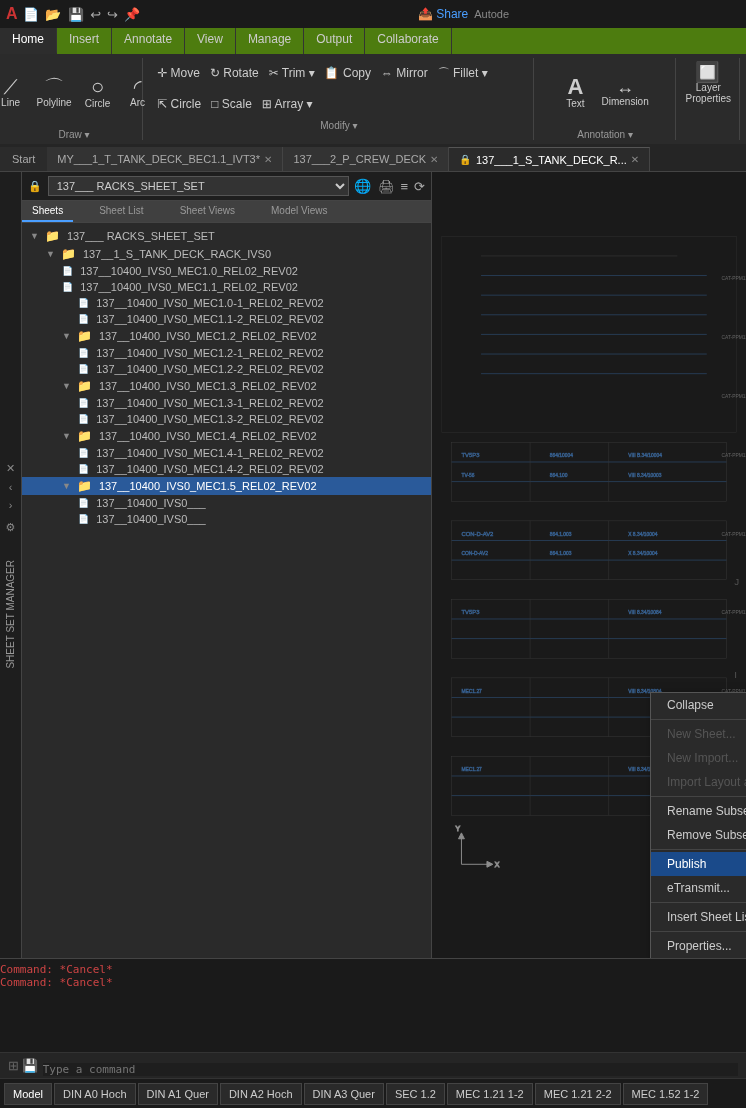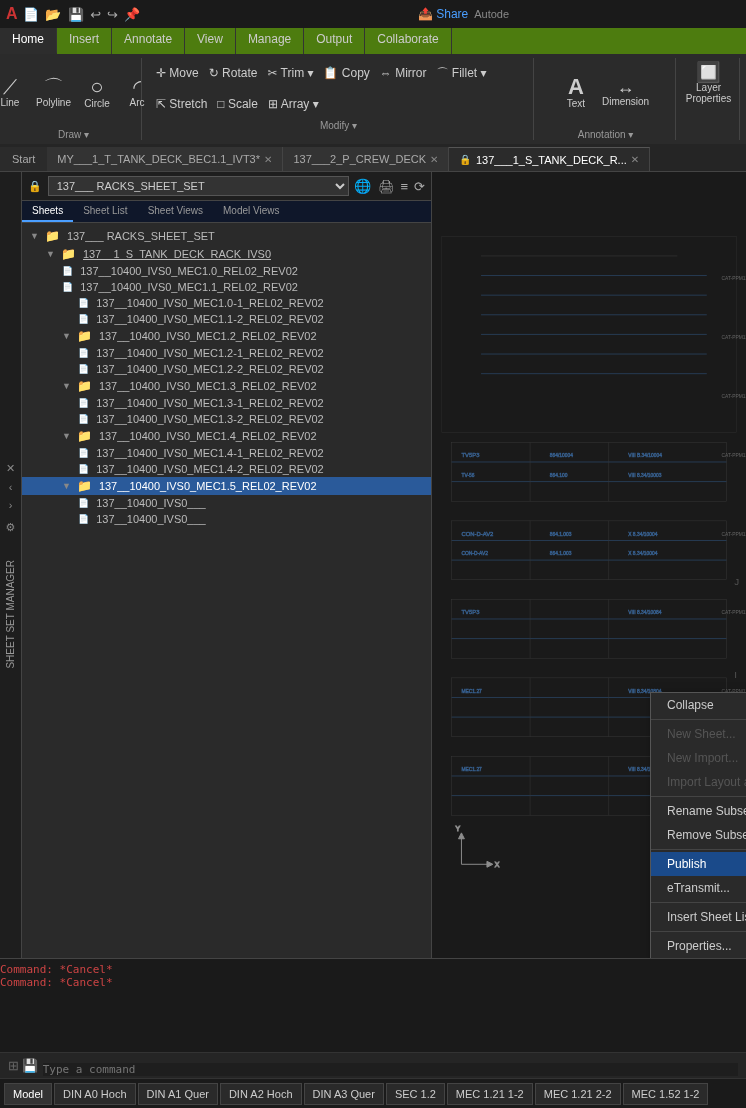--- a/index.html
+++ b/index.html
@@ -26,21 +26,21 @@
     .doc-tab .close { color: #888; font-size: 10px; }
     .start-tab { padding: 4px 12px; font-size: 11px; background: #2b2b2b; color: #aaa; cursor: pointer; height: 24px; display: flex; align-items: center; }
 
     
     #main-area { display: flex; height: calc(1108px - 28px - 116px - 28px - 28px - 30px); }
 
     
     #sheet-panel { width: 420px; background: #2a2a2a; border-right: 1px solid #444; display: flex; flex-direction: column; }
 
     
-    #sheet-nav { display: flex; background: #0f172a; border-bottom: 1px solid #444; }
+    #sheet-nav { display: flex; background: #404040; border-bottom: 1px solid #444; gap: 16px; }
     .sheet-nav-item { padding: 4px 10px; font-size: 10px; color: #999; cursor: pointer; }
     .sheet-nav-item.active { color: #fff; border-bottom: 2px solid #4a9eff; }
 
     
     #sheet-set-name { background: #1e1e1e; padding: 4px 6px; display: flex; align-items: center; gap: 6px; border-bottom: 1px solid #444; }
     #sheet-set-dropdown { flex: 1; background: #333; border: 1px solid #555; color: #ccc; font-size: 11px; padding: 2px 4px; }
 
     
     #sheet-tree { flex: 1; overflow-y: auto; padding: 4px 0; }
     .tree-item { padding: 2px 8px; font-size: 11px; color: #bbb; cursor: pointer; display: flex; align-items: center; gap: 4px; white-space: nowrap; overflow: hidden; }
@@ -124,21 +124,21 @@
   </div>
 
   <div class="ribbon-group" style="min-width:120px;">
     <div class="ribbon-group-row" style="flex-wrap:wrap; max-height:60px; gap:2px;">
       <div class="ribbon-btn-small">✛ Move</div>
       <div class="ribbon-btn-small">↻ Rotate</div>
       <div class="ribbon-btn-small">✂ Trim ▾</div>
       <div class="ribbon-btn-small">📋 Copy</div>
       <div class="ribbon-btn-small">⇔ Mirror</div>
       <div class="ribbon-btn-small">⌒ Fillet ▾</div>
-      <div class="ribbon-btn-small">⇱ Stretch</div>
+      <div class="ribbon-btn-small">⇱ Circle</div>
       <div class="ribbon-btn-small">□ Scale</div>
       <div class="ribbon-btn-small">⊞ Array ▾</div>
     </div>
     <div class="ribbon-group-label">Modify ▾</div>
   </div>
 
   <div class="ribbon-group" style="min-width:140px;">
     <div class="ribbon-group-row">
       <div class="ribbon-btn">
         <span class="icon" style="font-size:22px; font-weight:bold;">A</span>
@@ -210,21 +210,21 @@
 
     <div id="sheet-tree">
     <div class="tree-item" style="padding-left: 8px;">
           <span style="color:#888; font-size:9px; margin-right:2px;">▼</span>
           <span style="color:#d4a017; font-size:12px; margin-right:3px;">📁</span>
           <span style="font-size:11px; overflow:hidden; text-overflow:ellipsis; white-space:nowrap;">137___ RACKS_SHEET_SET</span>
         </div>
         <div class="tree-item" style="padding-left: 24px;">
           <span style="color:#888; font-size:9px; margin-right:2px;">▼</span>
           <span style="color:#d4a017; font-size:12px; margin-right:3px;">📁</span>
-          <span style="font-size:11px; overflow:hidden; text-overflow:ellipsis; white-space:nowrap;text-decoration:underline;">137__1_S_TANK_DECK_RACK_IVS0</span>
+          <span style="font-size:11px; overflow:hidden; text-overflow:ellipsis; white-space:nowrap;">137__1_S_TANK_DECK_RACK_IVS0</span>
         </div>
         <div class="tree-item" style="padding-left: 40px;">
           <span style="color:#4a9eff; font-size:9px; margin-right:3px;">📄</span>
           <span style="font-size:11px; overflow:hidden; text-overflow:ellipsis; white-space:nowrap;">137__10400_IVS0_MEC1.0_REL02_REV02</span>
         </div>
         <div class="tree-item" style="padding-left: 40px;">
           <span style="color:#4a9eff; font-size:9px; margin-right:3px;">📄</span>
           <span style="font-size:11px; overflow:hidden; text-overflow:ellipsis; white-space:nowrap;">137__10400_IVS0_MEC1.1_REL02_REV02</span>
         </div>
         <div class="tree-item" style="padding-left: 56px;">

